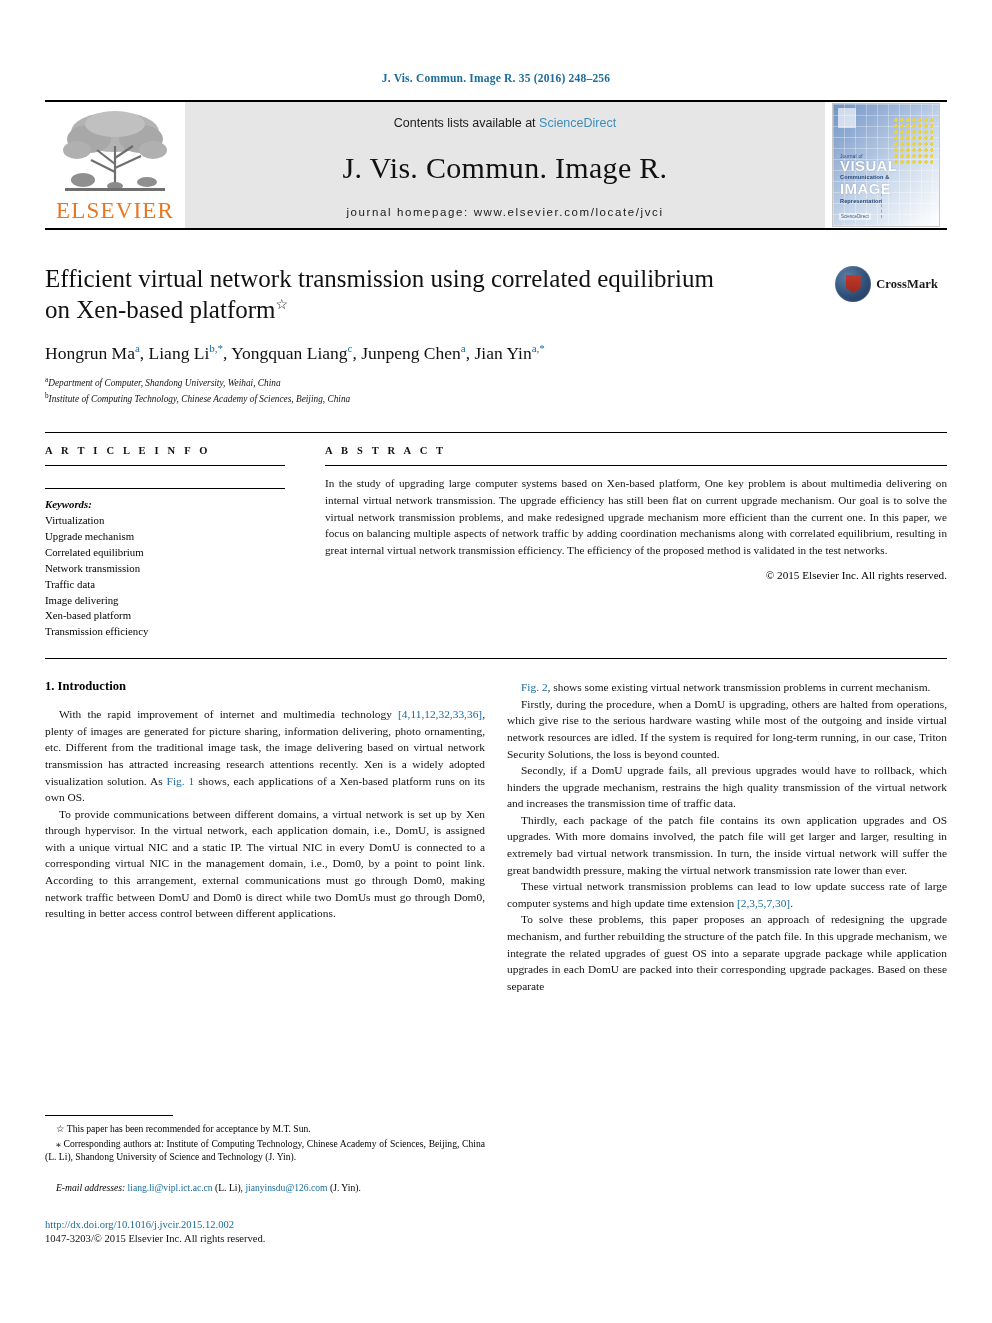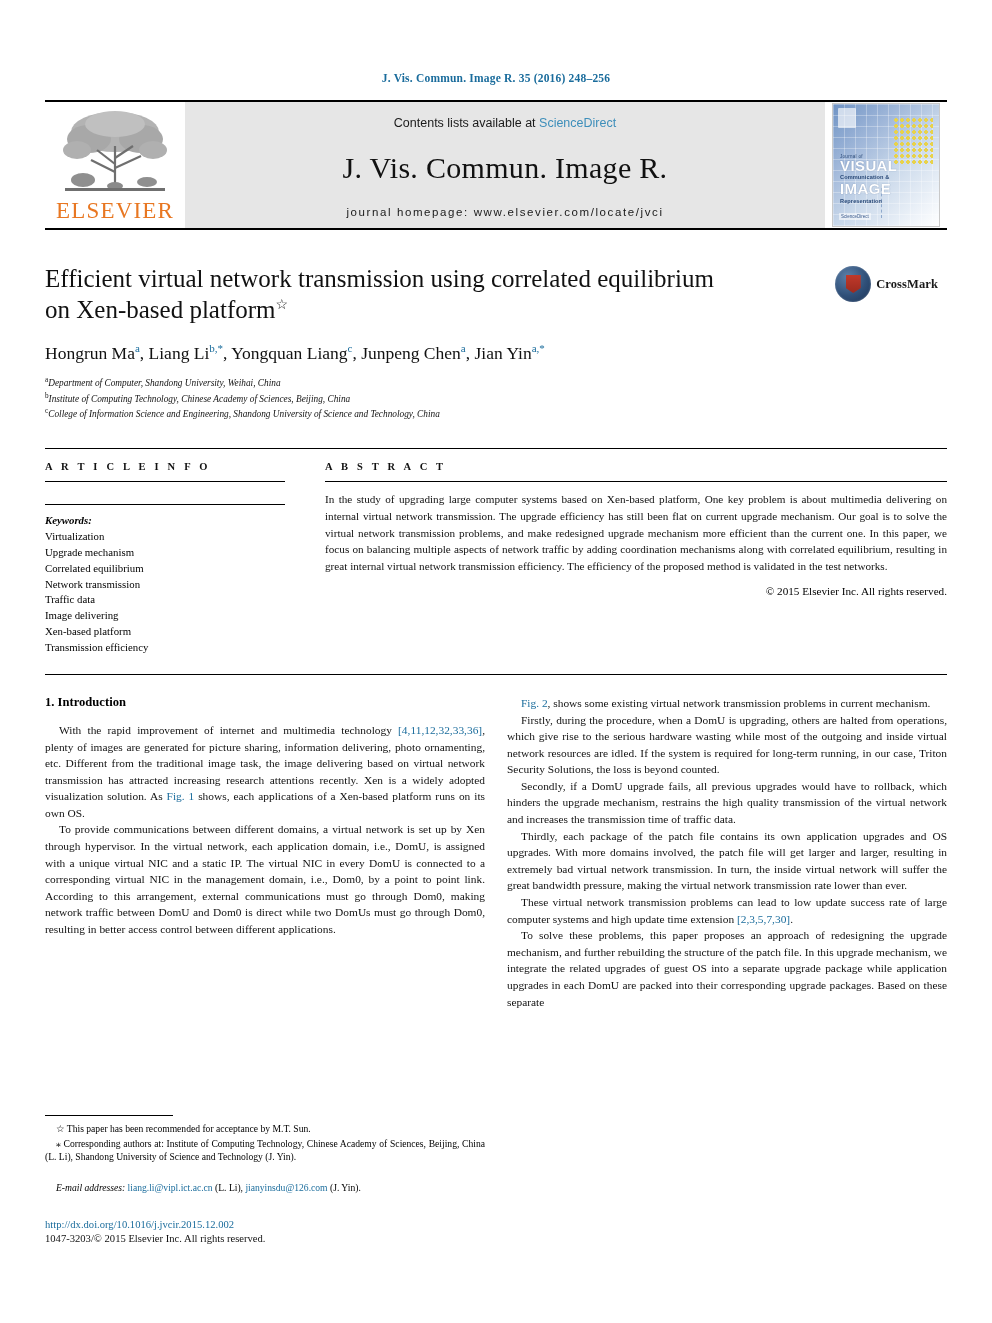--- a/index.html
+++ b/index.html
@@ -389,21 +389,20 @@
       <span>on Xen-based platform</span><span class="star">☆</span>
     </h1>
 
     <div class="authors">
       <span>Hongrun Ma</span><sup>a</sup>, <span>Liang Li</span><sup><span>b</span><span class="ast">,*</span></sup>, <span>Yongquan Liang</span><sup>c</sup>, <span>Junpeng Chen</span><sup>a</sup>, <span>Jian Yin</span><sup><span>a</span><span class="ast">,*</span></sup>
     </div>
 
     <div class="affils">
       <div><sup>a</sup><span>Department of Computer, Shandong University, Weihai, China</span></div>
       <div><sup>b</sup><span>Institute of Computing Technology, Chinese Academy of Sciences, Beijing, China</span></div>
-      <div><sup>c</sup><span>College of Information Science and Engineering, Shandong University of Science and Technology, China</span></div>
     </div>
   </div>
 
   <div class="info-band">
 
     <div class="info-col">
       <div class="sec-head">A R T I C L E  I N F O</div>
       <div class="thin-rule"></div>
       <div class="kw-rule-top"></div>
       <div class="kw-block">

